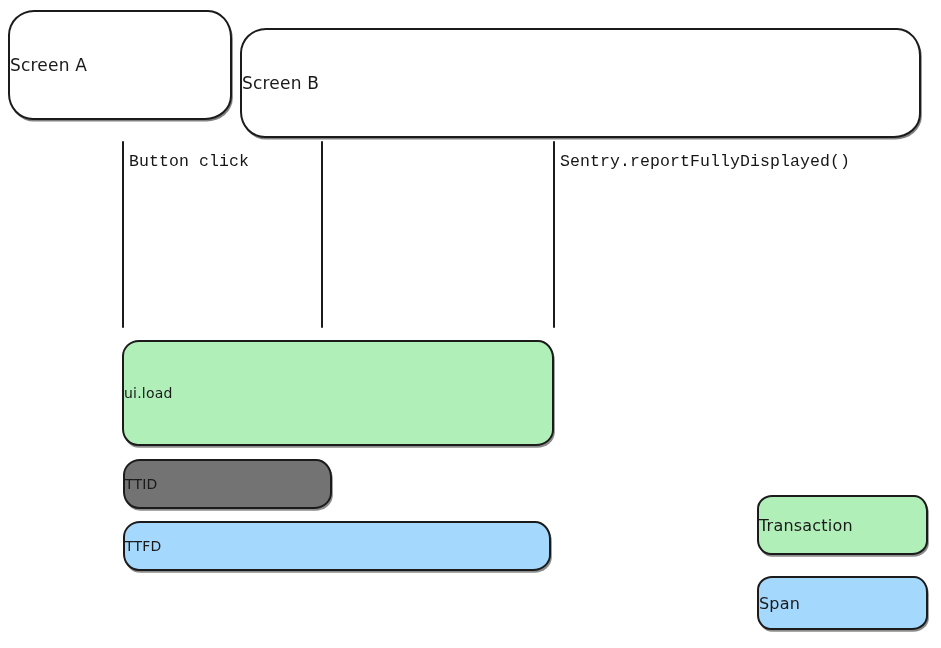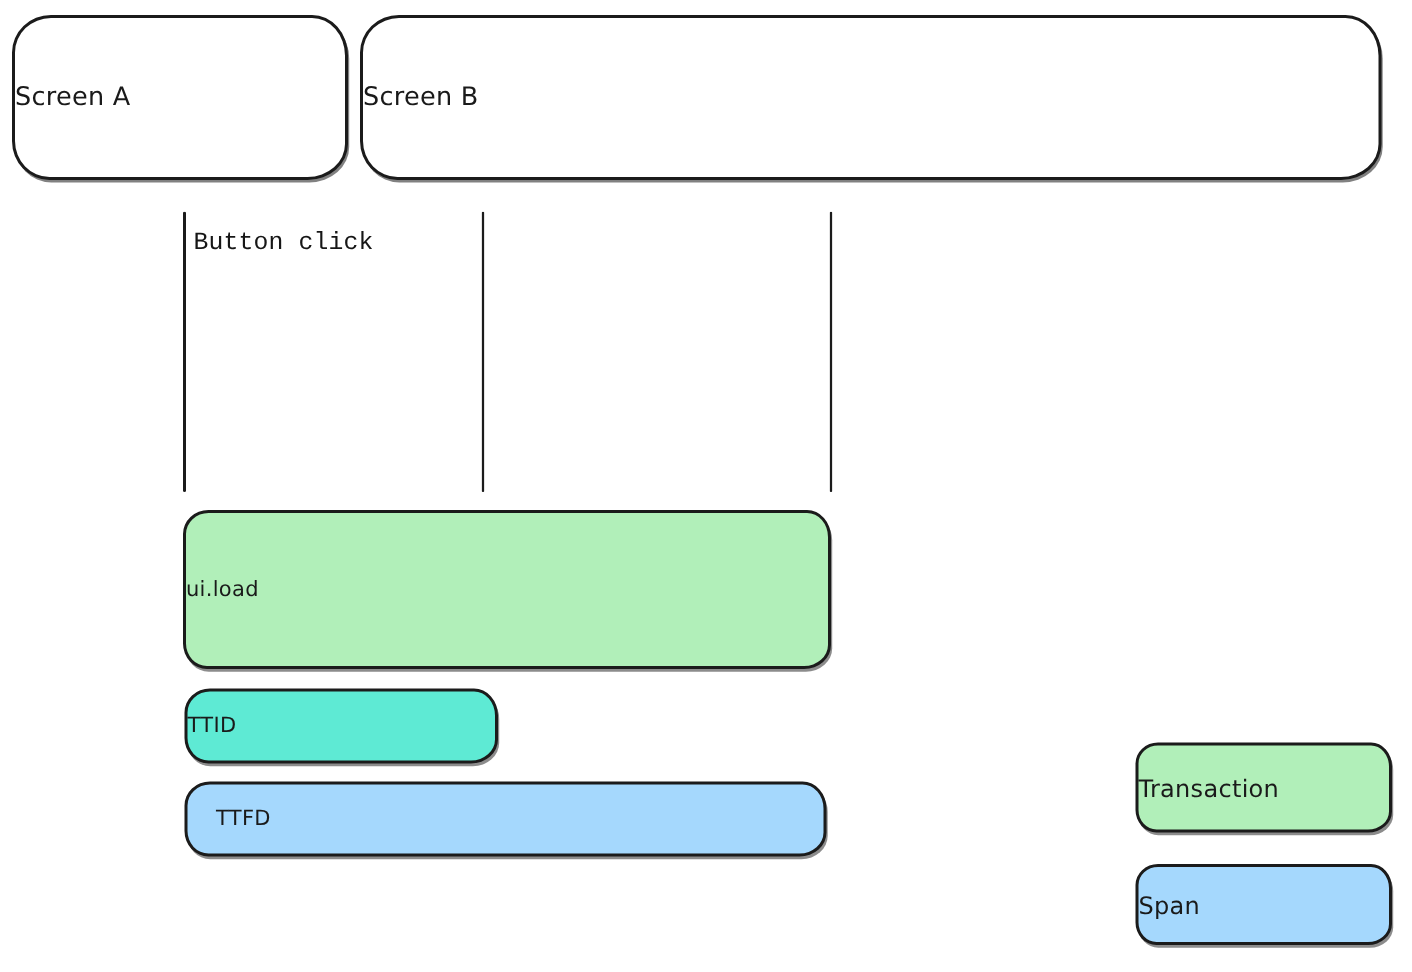--- a/index.html
+++ b/index.html
@@ -63,39 +63,40 @@
 </style>
 </head>
 <body>
 
 <div id="canvas">
 
   <div class="node screen-box" style="left:8px; top:10px; width:224px; height:110px;">
     <span>Screen A</span>
   </div>
 
-  <div class="node screen-box" style="left:240px; top:10px; width:681px; height:110px;">
+  <div class="node screen-box" style="left:240px; top:28px; width:681px; height:110px;">
     <span>Screen B</span>
   </div>
 
   <div class="marker-line" style="left:122px; top:141px; height:187px;"></div>
   <div class="marker-line" style="left:321px; top:141px; height:187px;"></div>
   <div class="marker-line" style="left:553px; top:141px; height:187px;"></div>
 
   <div class="marker-label" style="left:129px; top:152px;">Button click</div>
+  <div class="marker-label" style="left:560px; top:152px;">Sentry.reportFullyDisplayed()</div>
 
   <div class="node bar" style="left:122px; top:340px; width:432px; height:106px; background:#b1efb9;">
     <span>ui.load</span>
   </div>
 
-  <div class="node bar" style="left:123px; top:459px; width:209px; height:50px; background:#5eead4;">
+  <div class="node bar" style="left:123px; top:459px; width:209px; height:50px; background:#737373;">
     <span>TTID</span>
   </div>
 
-  <div class="node bar" style="left:123px; top:521px; width:428px; height:50px; background:#a5d8fd;padding-left:19px;">
+  <div class="node bar" style="left:123px; top:521px; width:428px; height:50px; background:#a5d8fd;">
     <span>TTFD</span>
   </div>
 
   <div class="node legend-box" style="left:757px; top:576px; width:171px; height:54px; background:#a5d8fd;">
     <span>Span</span>
   </div>
 
   <div class="node legend-box" style="left:757px; top:495px; width:171px; height:60px; background:#b1efb9;">
     <span>Transaction</span>
   </div>

